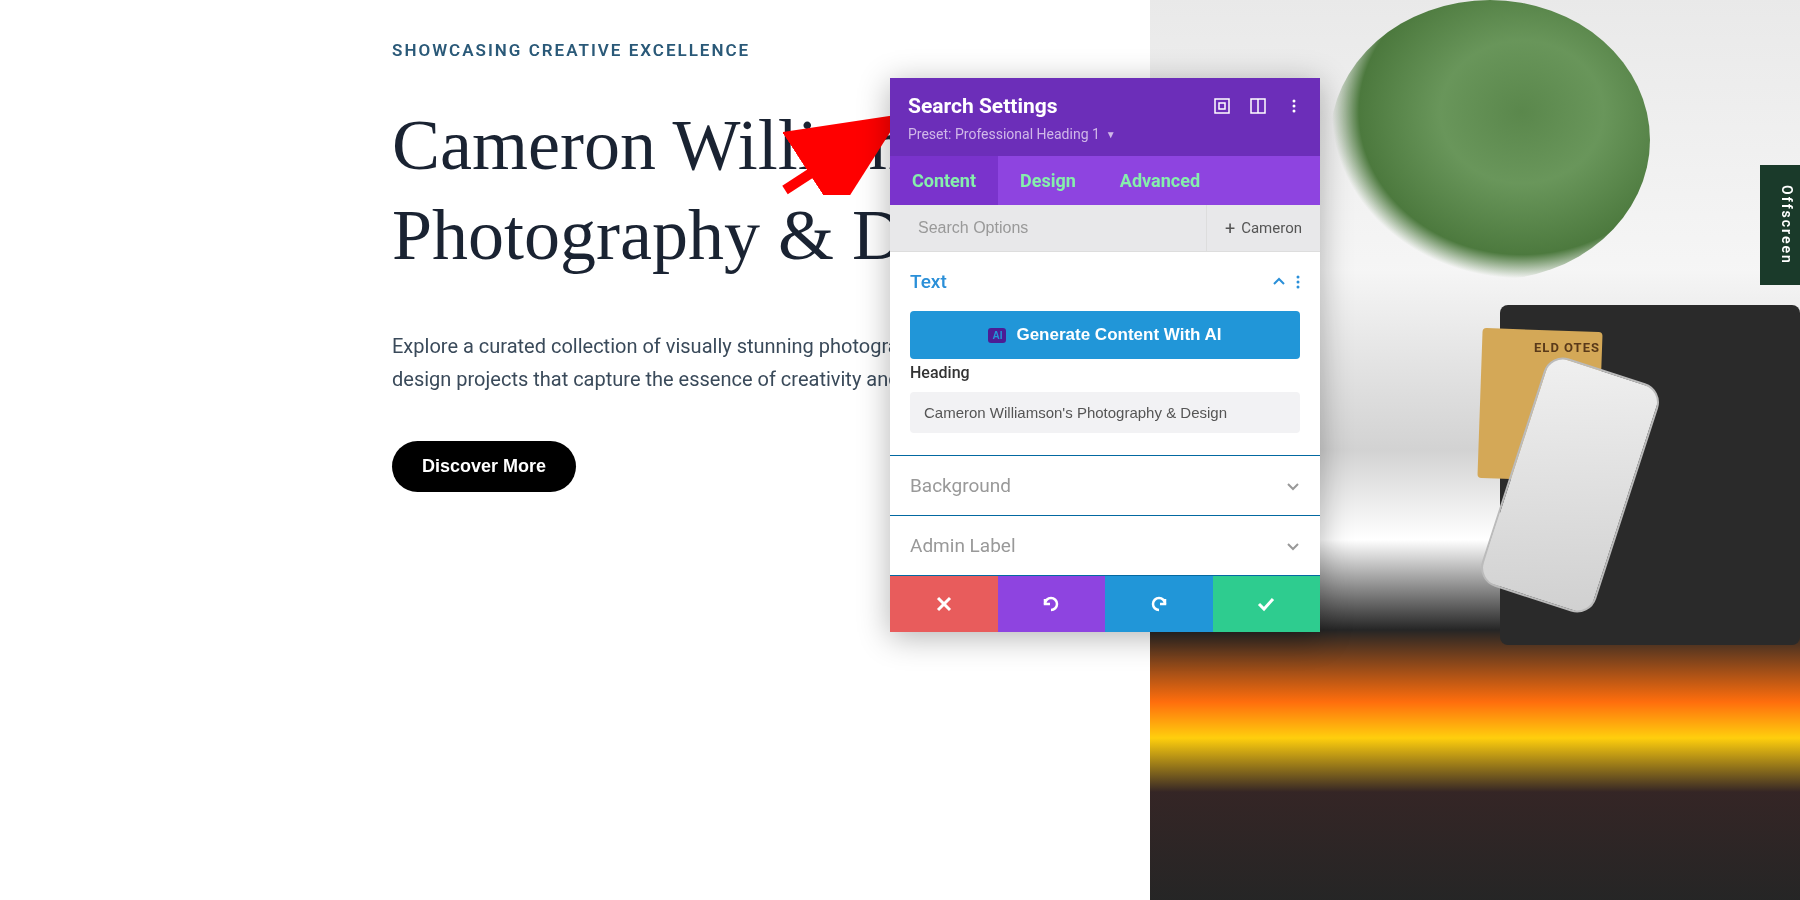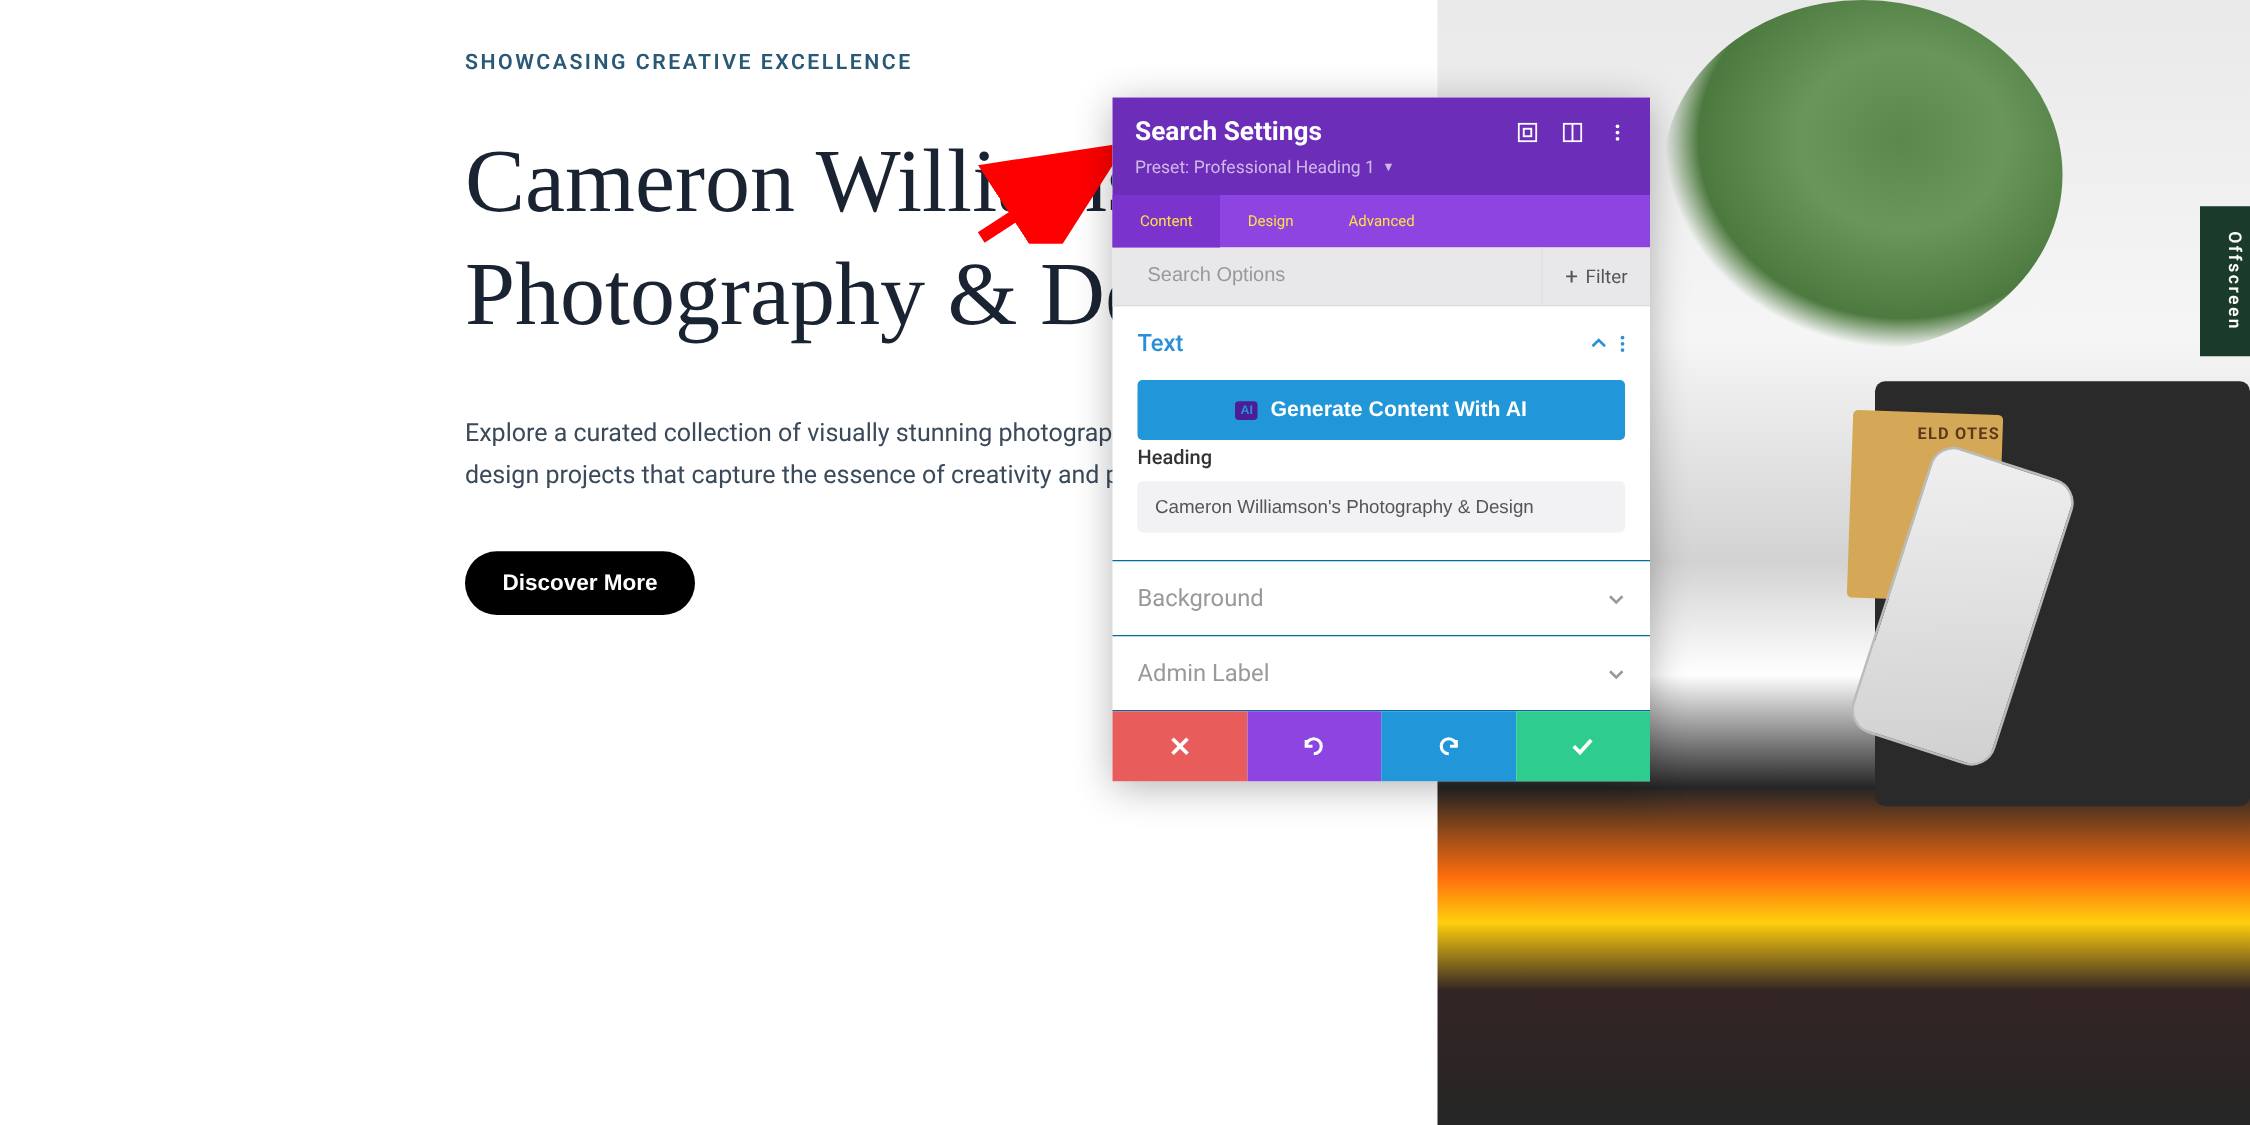--- a/index.html
+++ b/index.html
@@ -1,18 +1,18 @@
 <!DOCTYPE html>
 <html><head>
 <meta charset="utf-8">
 <style>
 * { margin: 0; padding: 0; box-sizing: border-box; }
 body { font-family: -apple-system, BlinkMacSystemFont, 'Segoe UI', Roboto, sans-serif; width: 1800px; height: 900px; overflow: hidden; position: relative; background: #fff; }
 
-.page-content { position: absolute; left: 372px; top: 40px; width: 720px; }
+.page-content { position: absolute; left: 392px; top: 40px; width: 720px; }
 .eyebrow { color: #2a5978; font-size: 17px; font-weight: 600; letter-spacing: 2px; text-transform: uppercase; margin-bottom: 40px; }
 .main-heading { font-family: Georgia, 'Times New Roman', serif; font-size: 72px; font-weight: 400; color: #1a2332; line-height: 1.25; margin-bottom: 50px; }
 .description { color: #3a4a5a; font-size: 20px; line-height: 1.65; margin-bottom: 45px; }
 .cta-button { display: inline-block; background: #000000; color: #fff; font-size: 18px; font-weight: 700; padding: 15px 30px; border-radius: 30px; border: none; cursor: pointer; }
 
 .bg-image { position: absolute; right: 0; top: 0; width: 650px; height: 900px; background: linear-gradient(180deg, #e8e8e8 0%, #f5f5f5 30%, #d0d0d0 50%, #fff 60%, #1a1a1a 70%, #ff6600 78%, #ffcc00 82%, #2a1a1a 88%, #1a1a1a 100%); opacity: 0.95; }
 .bg-plant { position: absolute; right: 150px; top: 0; width: 320px; height: 280px; background: radial-gradient(ellipse at 60% 40%, #4a7c3a 0%, #5a8c4a 30%, #3a6c2a 60%, transparent 70%); border-radius: 50%; opacity: 0.9; }
 .bg-book { position: absolute; right: 0; top: 165px; width: 40px; height: 120px; background: #1a3a2a; }
 .bg-book-text { position: absolute; right: 5px; top: 185px; color: #fff; font-size: 14px; font-weight: 600; writing-mode: vertical-rl; letter-spacing: 2px; }
 .bg-pad { position: absolute; right: 0; top: 305px; width: 300px; height: 340px; background: #2a2a2a; border-radius: 8px; }
@@ -25,21 +25,21 @@
 .panel { position: absolute; left: 890px; top: 78px; width: 430px; background: #fff; box-shadow: 0 5px 30px rgba(0,0,0,0.3); z-index: 20; font-size: 15px; }
 .panel-header { background: #6c2eb9; color: #fff; padding: 16px 18px 14px; }
 .panel-title-row { display: flex; align-items: center; justify-content: space-between; margin-bottom: 8px; }
 .panel-title { font-size: 21px; font-weight: 700; }
 .panel-icons { display: flex; gap: 20px; align-items: center; }
 .panel-icon { width: 16px; height: 16px; cursor: pointer; }
 .preset-row { color: #d0b8e8; font-size: 14px; display: flex; align-items: center; gap: 6px; cursor: pointer; }
 .preset-caret { font-size: 10px; }
 
 .panel-tabs { background: #8e44e0; display: flex; }
-.panel-tab { flex: 0 0 auto; padding: 14px 22px; color: #fde047; font-size: 12px; font-weight: 400; cursor: pointer; }
+.panel-tab { flex: 0 0 auto; padding: 14px 22px; color: #86efac; font-size: 18px; font-weight: 700; cursor: pointer; }
 .panel-tab.active { background: #7a33cc; }
 
 .search-row { display: flex; background: #e8e8ea; border-bottom: 1px solid #ddd; }
 .search-input { flex: 1; border: none; background: transparent; padding: 14px 28px; font-size: 16px; color: #555; outline: none; }
 .search-input::placeholder { color: #999; }
 .filter-btn { display: flex; align-items: center; gap: 6px; padding: 0 18px; color: #555; font-size: 15px; cursor: pointer; border-left: 1px solid #ddd; }
 .filter-plus { font-size: 18px; font-weight: 400; }
 
 .section { border-bottom: 1px solid #0369a1; }
 .section-header { display: flex; align-items: center; justify-content: space-between; padding: 18px 20px; cursor: pointer; }
@@ -122,21 +122,21 @@
   <div class="panel-tabs">
     <div class="panel-tab active">Content</div>
     <div class="panel-tab">Design</div>
     <div class="panel-tab">Advanced</div>
   </div>
 
   <div class="search-row">
     <input class="search-input" placeholder="Search Options" style="">
     <div class="filter-btn">
       <span class="filter-plus">+</span>
-      <span>Filter</span>
+      <span>Cameron</span>
     </div>
   </div>
 
   <div class="section">
     <div class="section-header">
       <div class="section-title active">Text</div>
       <div class="section-icons">
         <svg class="section-arrow" width="14" height="14" viewBox="0 0 14 14" fill="none" stroke="currentColor" stroke-width="2">
             <polyline points="2,9 7,4 12,9"></polyline>
           </svg>

